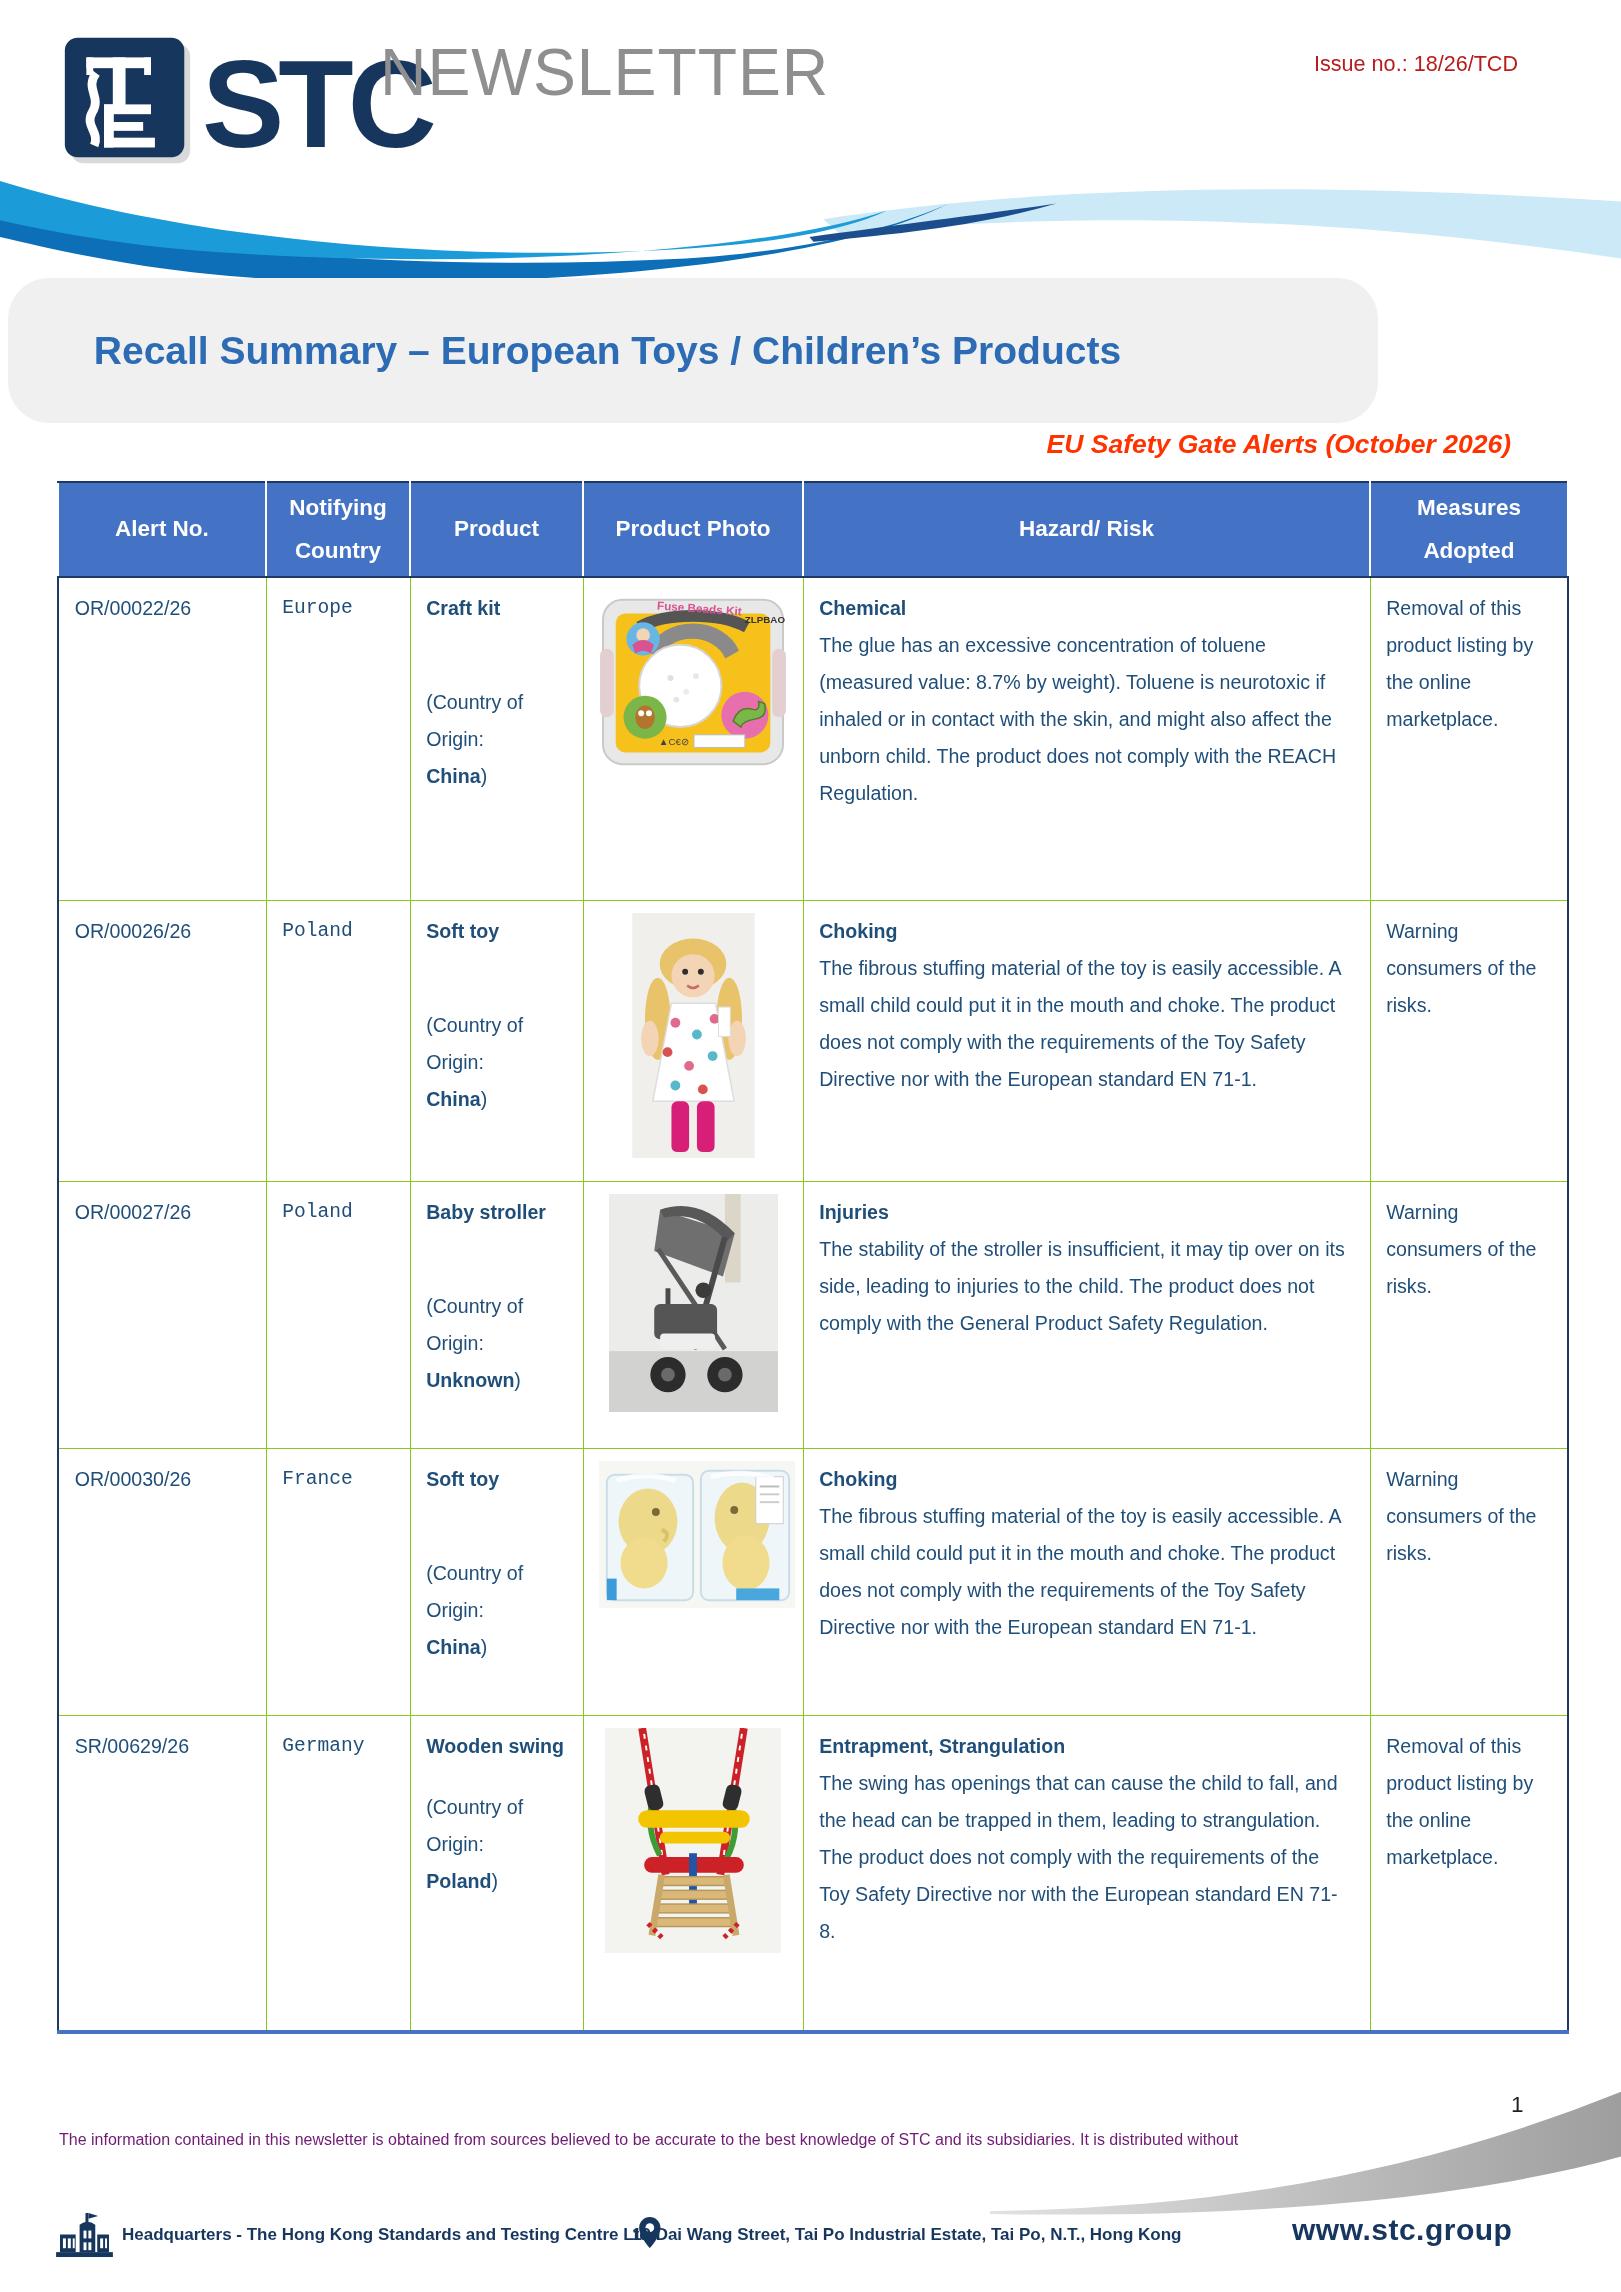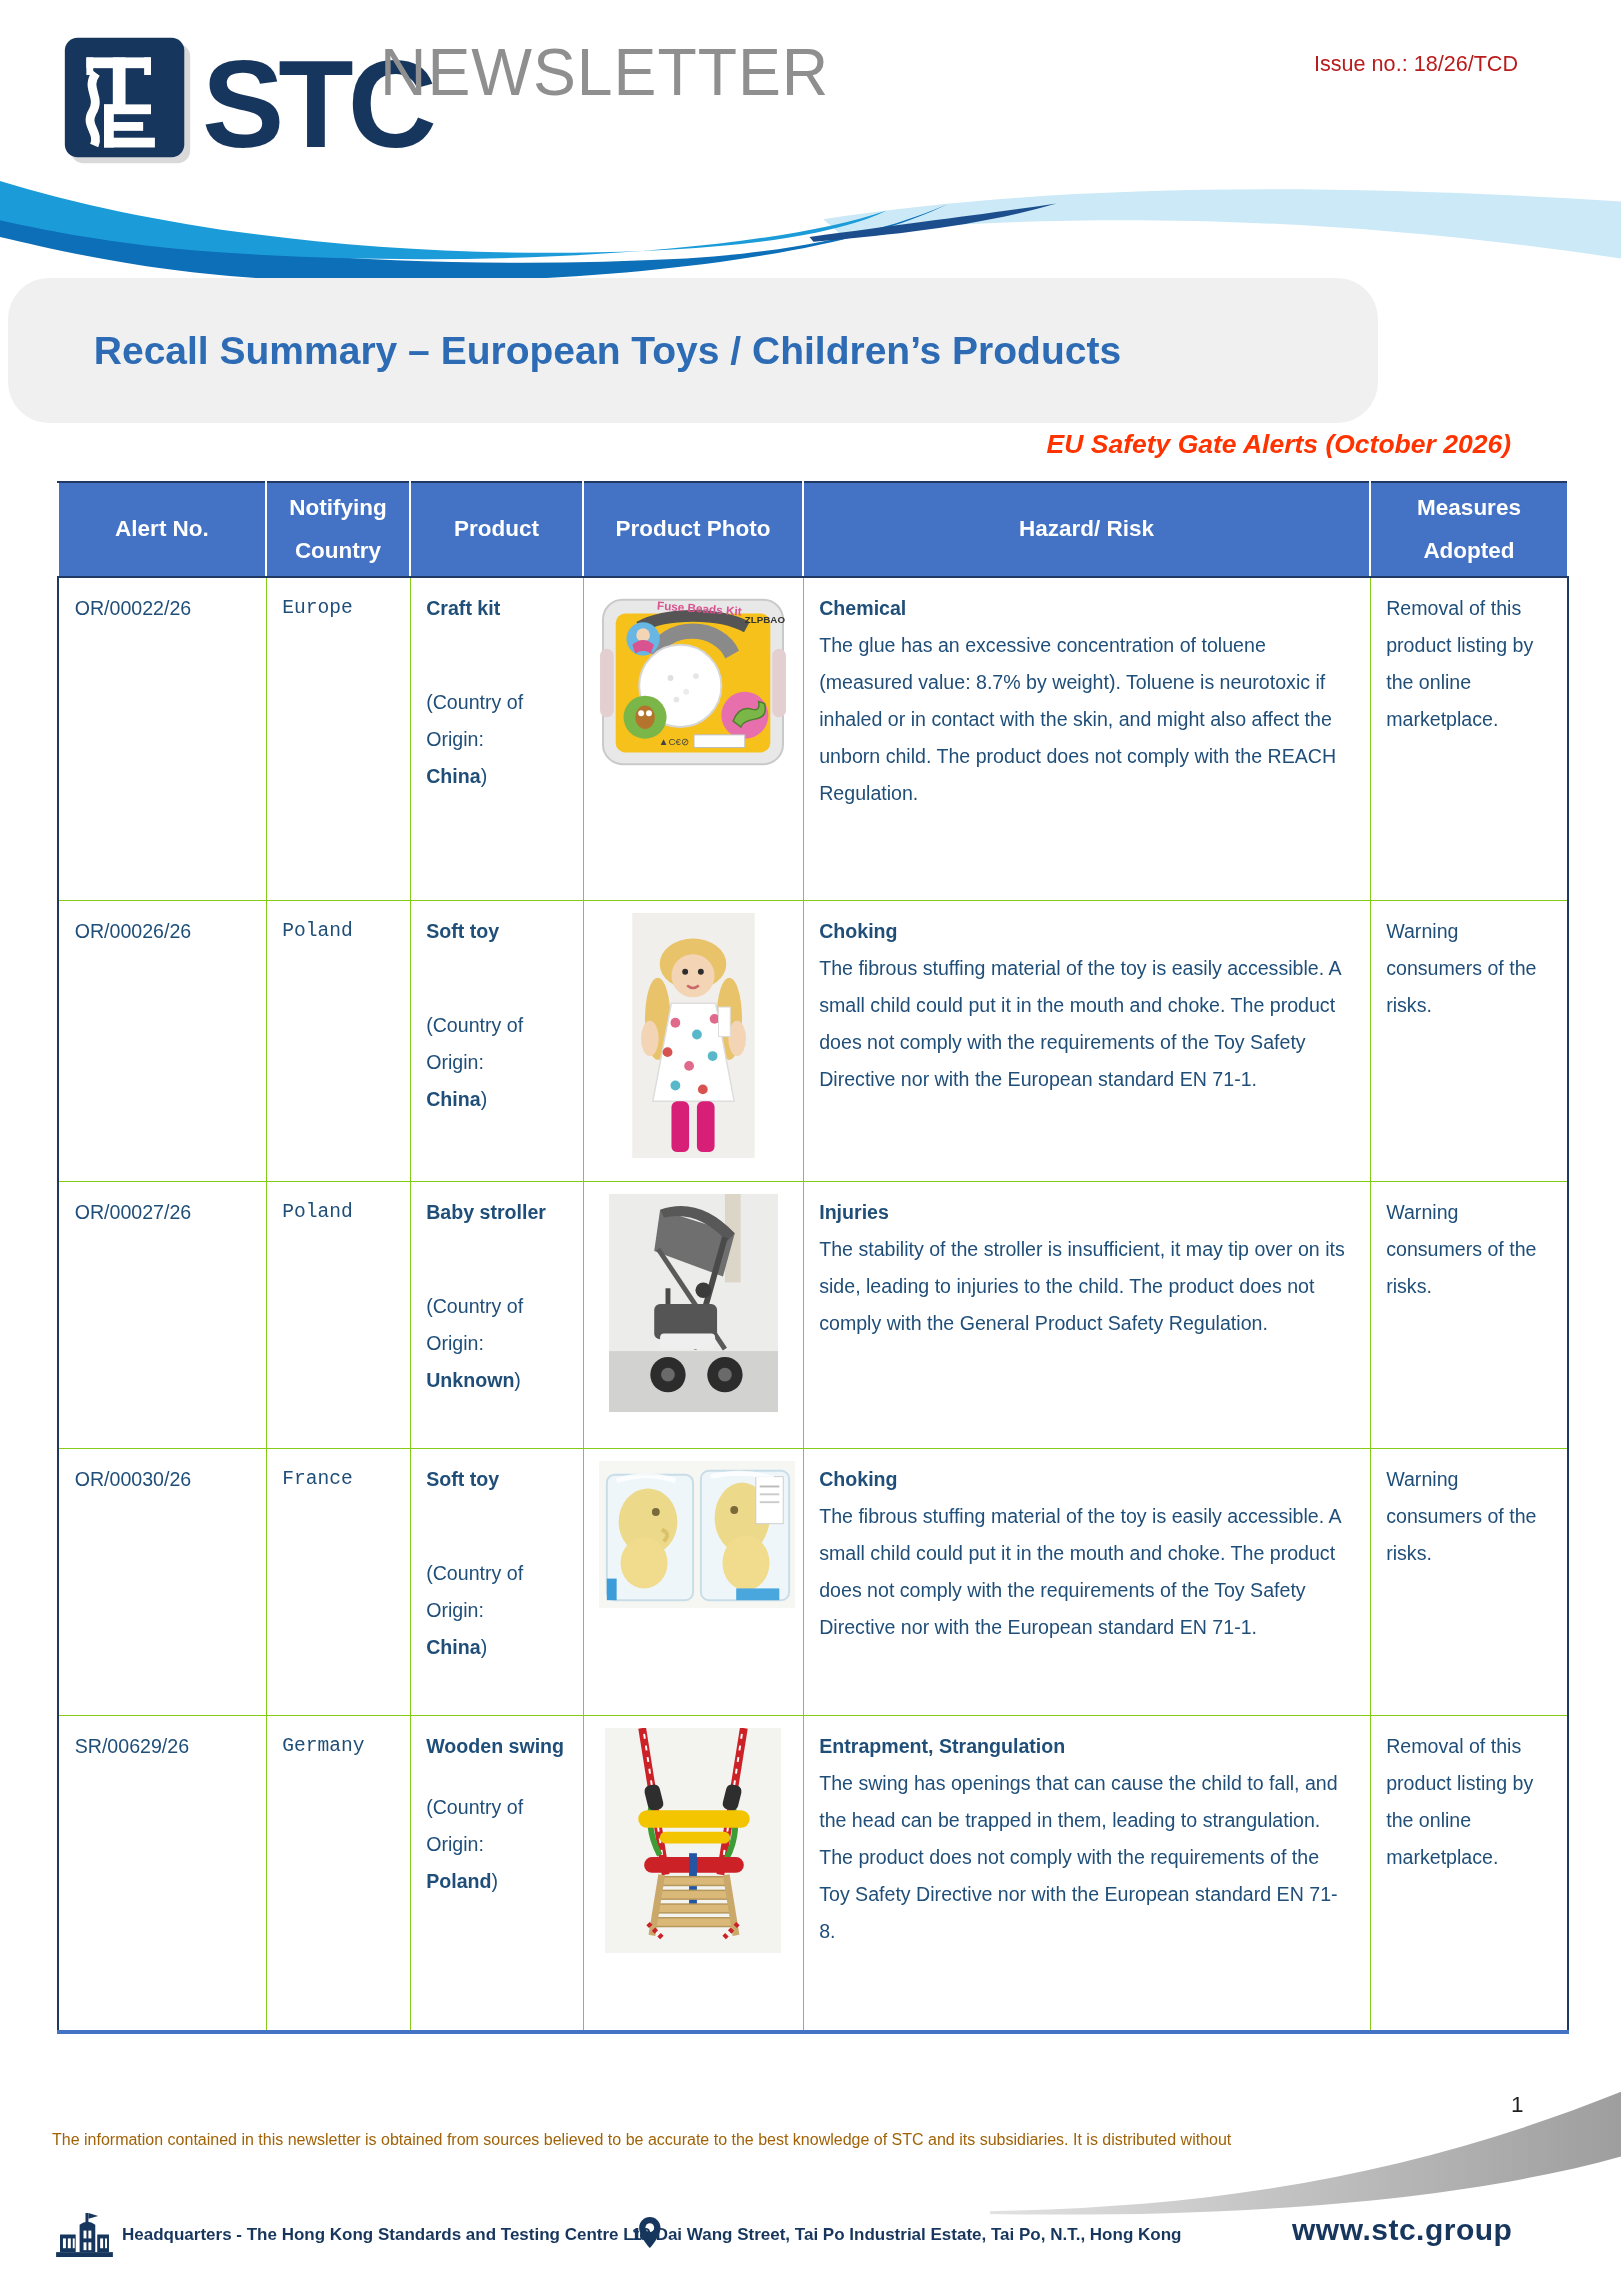--- a/index.html
+++ b/index.html
@@ -38,22 +38,22 @@
   td.c-product { padding-left:13.7px; padding-right:35px; }
   td.c-photo   { text-align:center; padding-top:15.7px; }
   td.c-hazard  { padding-left:13.7px; padding-right:9.8px; }
   td.c-measures{ padding-left:15.7px; padding-right:13.7px; }
   .b { font-weight:700; }
   .origin-gap-lg { margin-top:57px; }
   .origin-gap-sm { margin-top:23.5px; }
 
   
   .page-num   { position:absolute; left:1511px; top:2092px; font-size:22.5px; color:#1f1f1f; }
-  .disclaimer { position:absolute; left:52px; top:2125px; width:1196px;
-                color:#a16207; font-size:16px; line-height:30px; }
+  .disclaimer { position:absolute; left:59px; top:2125px; width:1196px;
+                color:#701a75; font-size:16px; line-height:30px; }
   .foot-swoosh{ position:absolute; left:990px; top:2086px; width:631px; height:131px; }
   .hq-icon    { position:absolute; left:54px; top:2211px; }
   .hq-text    { position:absolute; left:122px; top:2225px; font-size:17px; font-weight:700; color:#17365d; }
   .pin-icon   { position:absolute; left:639px; top:2217px; }
   .addr-text  { position:absolute; left:632px; top:2225px; font-size:17px; font-weight:700; color:#17365d; }
   .website    { position:absolute; left:1292px; top:2213px; font-size:30px; font-weight:700; color:#17365d; letter-spacing:0.5px; }
 </style>
 </head>
 <body>
 

